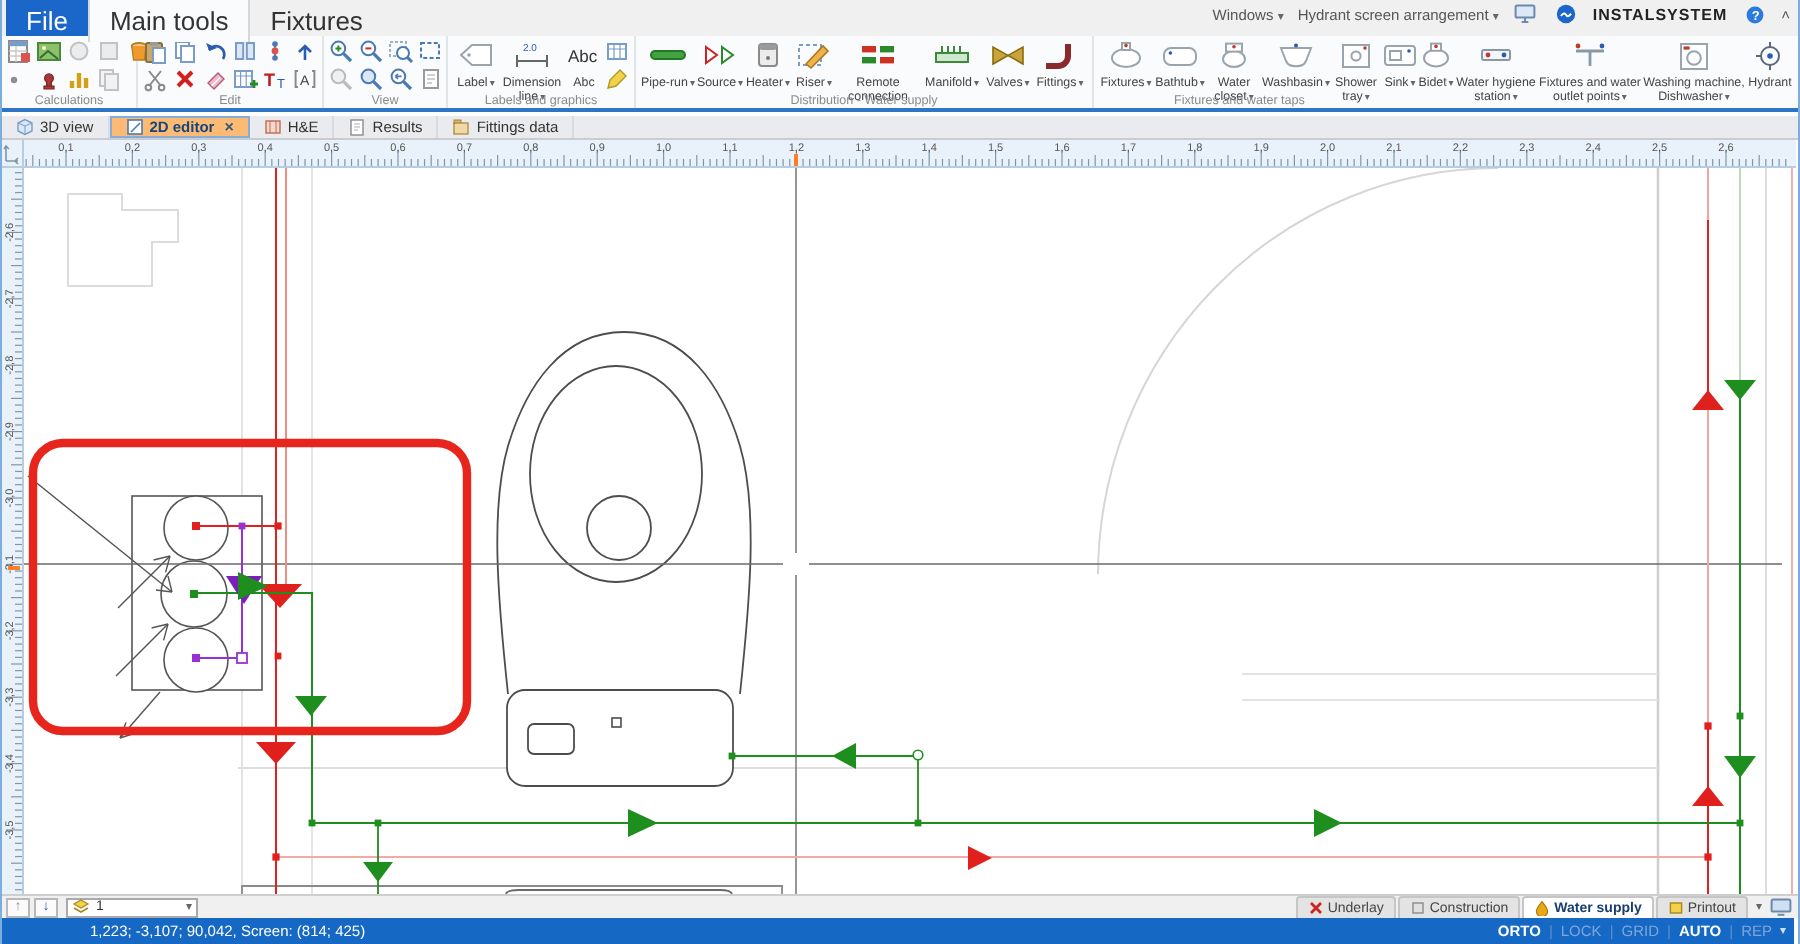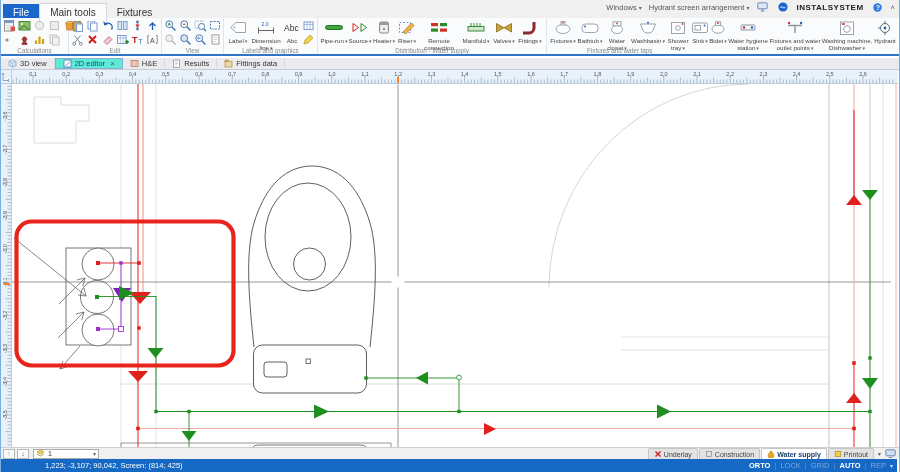--- a/index.html
+++ b/index.html
@@ -1,41 +1,41 @@
 <!DOCTYPE html>
 <html style="--accent-blue: #1b66c9; --status-blue: #1568c4; --pipe-red: #e0201c; --pipe-red-light: #f2aaa6; --pipe-green: #1e8e1e; --pipe-purple: #9b30d0; --annotation-red: #e8251d; --ruler-marker-orange: #ff7f27;"><head>
 <meta charset="utf-8">
 <style>
 *{box-sizing:border-box;margin:0;padding:0}
 html,body{width:900px;height:472px;overflow:hidden}
 body{font-family:"Liberation Sans","DejaVu Sans",sans-serif;background:#fff;position:relative;font-size:8px;color:#333;border-left:1px solid #7badde;border-right:1px solid #7badde}
 
 #tabrow{position:absolute;top:0;left:0;right:0;height:18px;background:#f0f0f0;display:flex;align-items:flex-end}
-.rtab{font-size:10px;padding:3px 10px 3px;color:#333;cursor:default}
+.rtab{font-size:13px;padding:3px 10px 3px;color:#333;cursor:default}
 .rtab.file{background:var(--accent-blue,#1b66c9);color:#fff;margin-left:2px}
 .rtab.active{background:#fafbfc;border:1px solid #d5d8db;border-bottom:none;position:relative;z-index:2}
 #titlebar-right{position:absolute;top:1px;right:4px;height:12px;display:flex;align-items:center;gap:7px;font-size:7.5px;color:#555}
 #titlebar-right .brand{font-weight:bold;font-size:8px;letter-spacing:.5px;color:#222}
 .caret{font-size:6px;color:#666}
 
 #ribbon{position:absolute;top:18px;left:0;right:0;height:38px;background:#fafbfc;border-bottom:2px solid #2e75c8;display:flex}
 .rgroup{position:relative;border-right:1px solid #e2e5e8;padding:1px 2px 9px;display:flex}
 .rgroup-label{position:absolute;bottom:0;left:0;right:0;text-align:center;font-size:6.3px;color:#8a8a8a;white-space:nowrap;overflow:hidden}
 .small-grid{display:flex;flex-direction:column;gap:1px}
 .small-row{display:flex;gap:2px}
 .si{width:13px;height:13px;display:inline-flex;align-items:center;justify-content:center}
 .bigwrap{display:flex}
 .bigbtn{display:flex;flex-direction:column;align-items:center;font-size:6.2px;line-height:6.8px;color:#444;text-align:center}
 .bigbtn svg{margin:1px 0 0}
 .bigbtn .cap{margin-top:1px}
 .bigbtn .cap .caret{font-size:5px;margin-left:1px}
 
 #viewtabs{position:absolute;top:58px;left:0;right:0;height:12px;background:#e9ebee;border-bottom:1px solid #c9cdd2;display:flex;align-items:stretch;font-size:7.5px}
 .vtab{display:flex;align-items:center;gap:3px;padding:0 7px;color:#333;border-right:1px solid #d8dbdf}
-.vtab.active{background:#5eead4;border:1px solid #85add8;color:#14477e;font-weight:normal}
+.vtab.active{background:#fdba74;border:1px solid #85add8;color:#14477e;font-weight:bold}
 .vtab .close{color:#35577e;font-size:8px;margin-left:2px}
 
 #corner{position:absolute;top:70px;left:0;width:11px;height:14px;background:#e9f2fb;border-right:1px solid #b8cde0;border-bottom:1px solid #b8cde0}
 #hruler{position:absolute;top:70px;left:11px;width:886px;height:14px;background:#e9f2fb;border-bottom:1px solid #b8cde0}
 #vruler{position:absolute;top:84px;left:0;width:11px;height:363px;background:#e9f2fb;border-right:1px solid #b8cde0}
 
 #canvas{position:absolute;top:84px;left:11px;width:886px;height:363px;background:#fff;overflow:hidden}
 
 #bottombar{position:absolute;top:447px;left:0;right:0;height:12px;background:#f0f0f0;border-top:1px solid #cfcfcf;display:flex;align-items:center;font-size:7px}
 .bb-btn{width:12px;height:10px;border:1px solid #b8b8b8;background:#fbfbfb;display:inline-flex;align-items:center;justify-content:center;font-size:7px;margin-left:2px}

